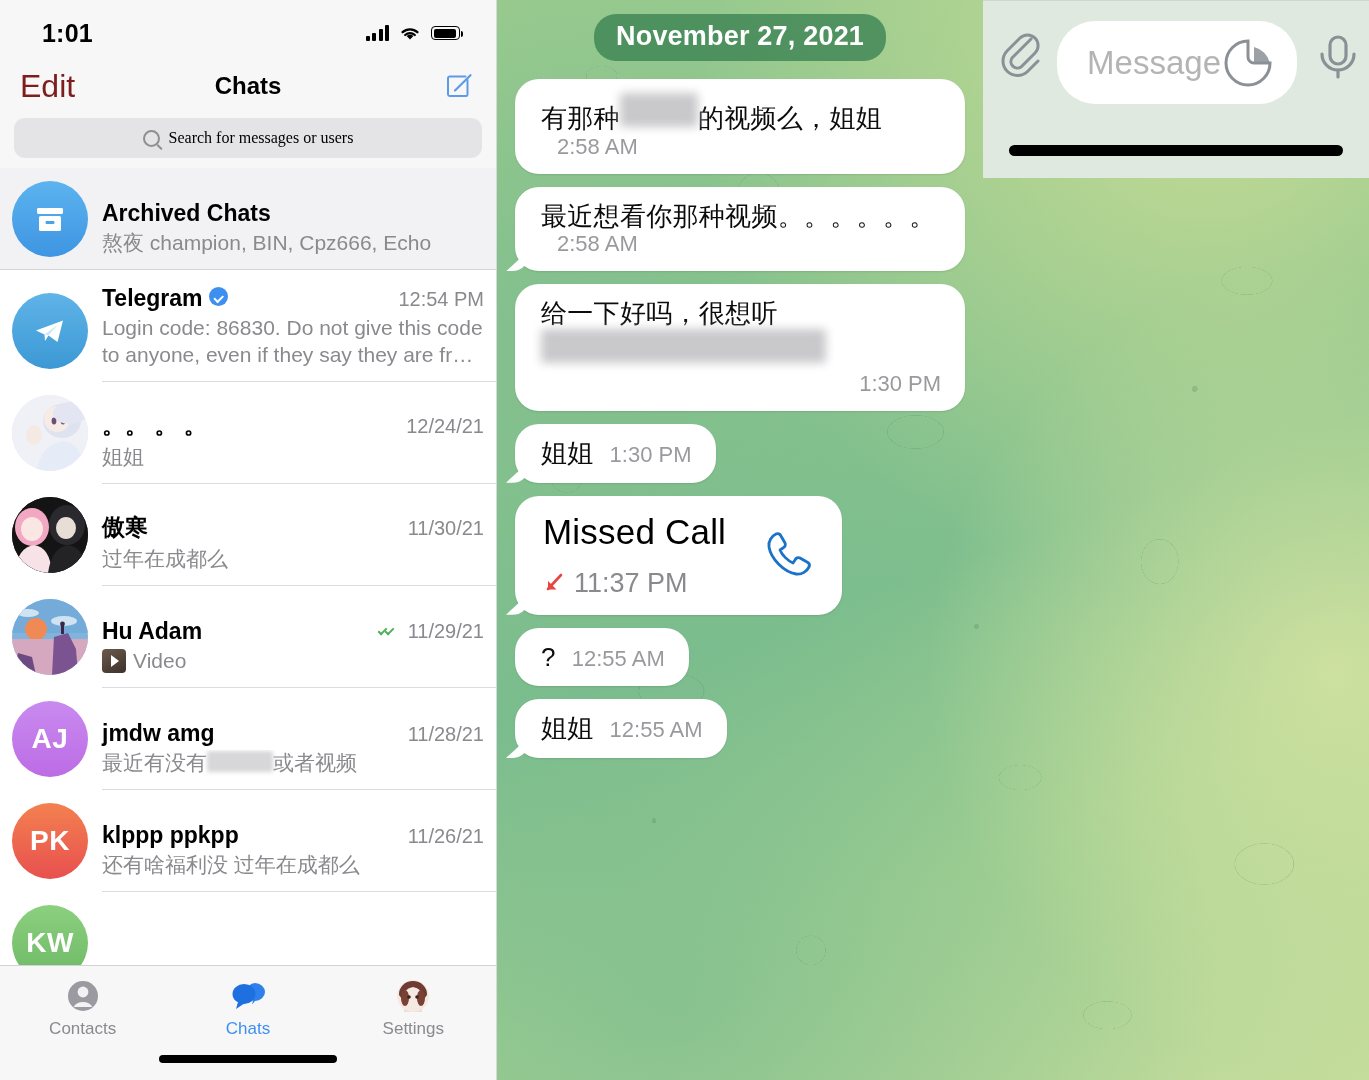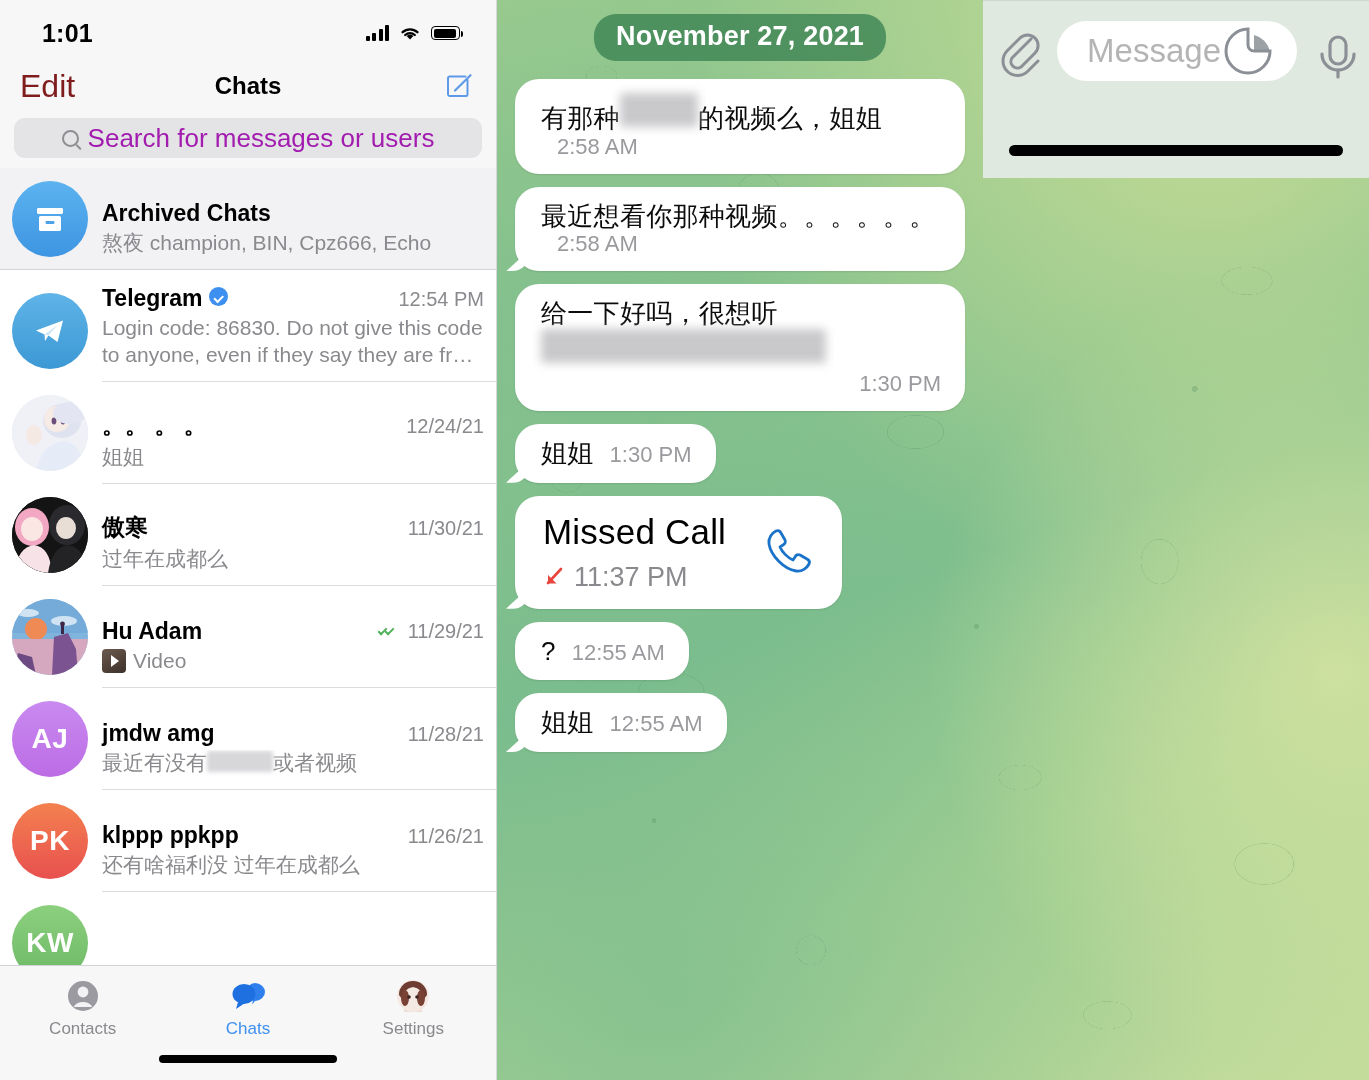--- a/index.html
+++ b/index.html
@@ -49,21 +49,21 @@
   .nav-compose { width: 30px; height: 30px; position: relative; }
 
   
   .search-wrap { padding: 4px 14px 10px; background:#f7f7f8;}
   .search-box {
     height: 40px; background: #e4e4e6; border-radius: 11px;
     display: flex; align-items: center; justify-content: center; gap: 9px;
   }
   .search-ico { width:17px; height:17px; border:2px solid #8e8e93; border-radius:50%; position:relative; flex:0 0 auto;}
   .search-ico::after { content:""; position:absolute; right:-5px; bottom:-3px; width:7px; height:2px; background:#8e8e93; transform:rotate(45deg); border-radius:2px;}
-  .search-ph { font-size: 26px; color: #a21caf; }
+  .search-ph { font-size: 16px; color: #000000; font-family: Liberation Serif, serif; }
 
   
   .chat-list { flex: 1 1 auto; overflow: hidden; background: #fff; }
   .chat-row {
     display: flex; align-items: flex-end;
     padding: 13px 12px 13px 12px;
     position: relative;
   }
   .chat-row.archived { background: #f2f2f4; }
   .chat-row .sep {
@@ -173,38 +173,38 @@
     border-bottom-right-radius: 18px;
     clip-path: polygon(100% 0, 100% 100%, 0 100%);
   }
   .btxt { font-size: 26px; color: #0c0c0c; line-height: 1.18; letter-spacing: .3px; }
   .btime { font-size: 22px; color: #9a9a9e; margin-left: 16px; white-space: nowrap; }
   .btime.below { width: 100%; text-align: right; margin-left: 0; margin-top: 8px; }
   .blur-span { display:inline-block; background:#c9c9cc; border-radius:3px; filter: blur(5px); vertical-align: -4px; }
 
   
   .callbubble { padding: 16px 26px 16px 28px; display:flex; align-items:center; gap: 34px; }
-  .call-left { display:flex; flex-direction:column; gap: 10px; }
+  .call-left { display:flex; flex-direction:column; gap: 16px; }
   .call-title { font-size: 35px; color:#000; font-weight: 500; letter-spacing:.2px;}
   .call-sub { display:flex; align-items:center; gap: 9px; }
   .arrow-missed { width: 22px; height: 22px; position: relative; flex:0 0 22px;}
   .call-time { font-size: 27px; color:#8a8a8e; }
   .phone-ico { width: 56px; height: 56px; flex: 0 0 56px; }
 
   
   .composer {
     position: relative; z-index: 3;
     flex: 0 0 178px; height: 178px;
     background: #dfe9df;
     display: flex; align-items: flex-start; padding: 20px 0 0 0;
     border-top: 1px solid rgba(0,0,0,.07);
   }
   .clip-btn { width: 74px; flex:0 0 74px; display:flex; align-items:center; justify-content:center; padding-top:4px;}
   .msg-field {
-    flex: 1 1 auto; height: 60px; background: #fff; border-radius: 38px;
+    flex: 1 1 auto; height: 83px; background: #fff; border-radius: 38px;
     display: flex; align-items: center; padding: 0 22px 0 30px;
   }
   .msg-ph { font-size: 33px; color: #b4b4b4; flex: 1 1 auto; }
   .sticker-btn { width: 54px; height: 54px; flex: 0 0 54px; }
   .mic-btn { width: 72px; flex: 0 0 72px; display:flex; align-items:center; justify-content:flex-start; padding-left:14px; padding-top: 8px;}
   .home-bar-r { position:absolute; bottom: 22px; left: 50%; transform: translateX(-50%);
                 width: 334px; height: 11px; background:#000; border-radius: 6px; z-index: 4;}
 </style>
 </head>
 <body>

